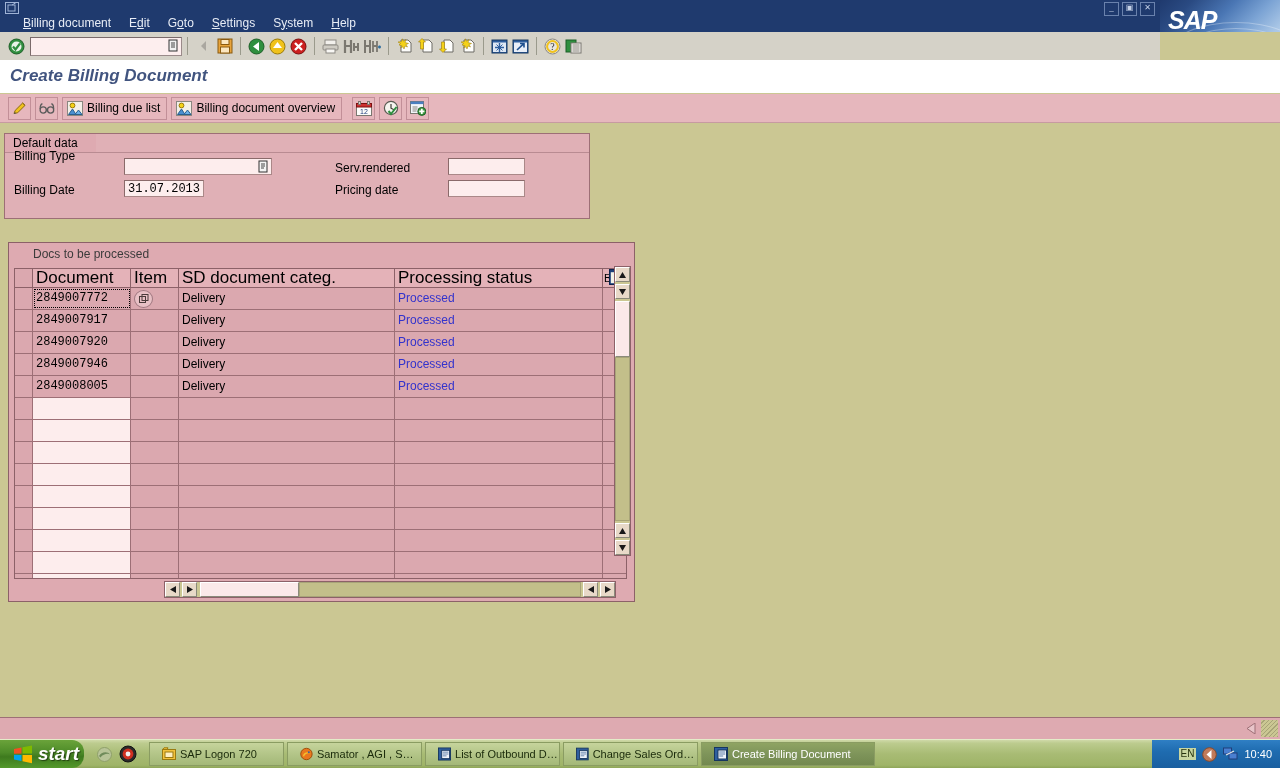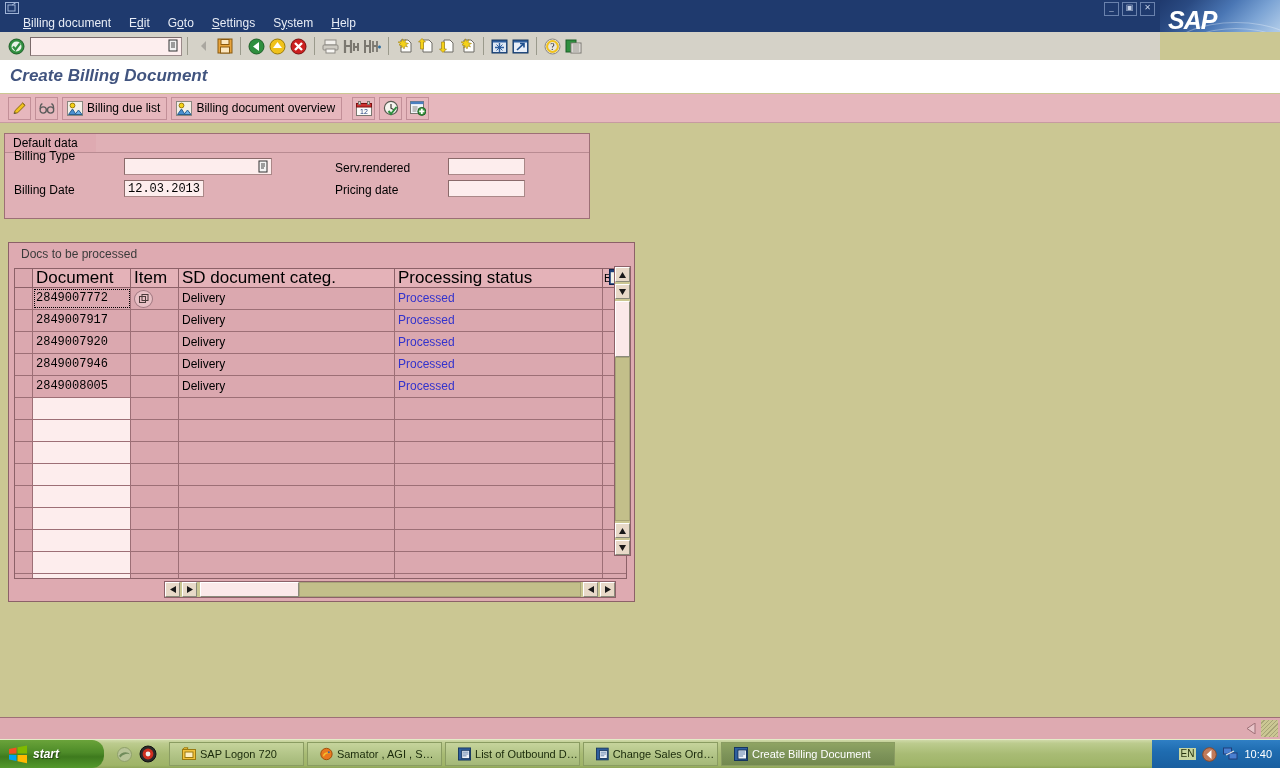--- a/index.html
+++ b/index.html
@@ -126,21 +126,21 @@
   }
   .inputbox .dd{position:absolute;right:2px;top:1px;}
 
   
   .tablebox{
     position:absolute;left:8px;top:242px;width:625px;height:358px;
     background:#deaab1;
     border:1px solid #8c6168;
   }
   .tbl-title{
-    position:absolute;left:12px;top:4px;font-size:12px;color:#3b3b3b;
+    position:absolute;left:24px;top:4px;font-size:12px;color:#3b3b3b;
   }
   .grid{
     position:absolute;left:5px;top:25px;width:611px;height:309px;
     border:1px solid #8c6168;
     background:#dba8af;
     overflow:hidden;
   }
   .hdr-row{
     display:flex;height:18px;background:#e4b2b8;
     border-bottom:1px solid #8c6168;
@@ -217,27 +217,28 @@
   }
 
   
   .taskbar{
     position:absolute;left:0;bottom:0;width:1280px;height:28px;
     background:linear-gradient(to bottom,#cfd9a8 0%,#bccb8e 12%,#a8bb74 50%,#9fb468 90%,#8ea558 100%);
     border-top:1px solid #e4ecc9;
     display:flex;align-items:center;
   }
   .startbtn{
-    width:104px;height:28px;
+    width:84px;height:28px;
     background:linear-gradient(to bottom,#6aa33a 0%,#4d8b28 45%,#3e7a1e 60%,#54992c 100%);
     border-radius:0 12px 12px 0;
     display:flex;align-items:center;
-    font-style:italic;font-weight:bold;font-size:12px;color:#fff;
+    font-style:italic;font-weight:bold;font-size:19px;color:#fff;
     text-shadow:1px 1px 1px rgba(0,0,0,.5);
     cursor:default;
+    justify-content:center;
   }
   .qlaunch{
     display:flex;align-items:center;gap:6px;margin-left:12px;margin-right:6px;
   }
   .tasks{display:flex;align-items:center;gap:3px;margin-left:6px;}
   .task{
     width:121px;height:22px;
     background:linear-gradient(to bottom,#c6d49c 0%,#b3c588 50%,#a4b878 100%);
     border:1px solid #8a9c62;
     display:flex;align-items:center;padding-left:12px;
@@ -499,21 +500,21 @@
     <div class="inputbox" style="left:119px;top:24px;width:148px;height:17px;">
       <span></span>
       <svg class="dd" width="11" height="13" viewBox="0 0 11 13">
         <rect x="1" y="1" width="8" height="11" fill="#f4f4f4" stroke="#333"></rect>
         <path d="M3 4h4M3 6h4M3 8h3" stroke="#444"></path>
       </svg>
     </div>
 
     <div class="fld-label" style="left:9px;top:49px;">Billing Date</div>
     <div class="inputbox" style="left:119px;top:46px;width:80px;height:17px;">
-      <span>12.03.2013</span>
+      <span>31.07.2013</span>
     </div>
 
     <div class="fld-label" style="left:330px;top:27px;">Serv.rendered</div>
     <div class="inputbox" style="left:443px;top:24px;width:77px;height:17px;">
       <span></span>
     </div>
 
     <div class="fld-label" style="left:330px;top:49px;">Pricing date</div>
     <div class="inputbox" style="left:443px;top:46px;width:77px;height:17px;">
       <span></span>

